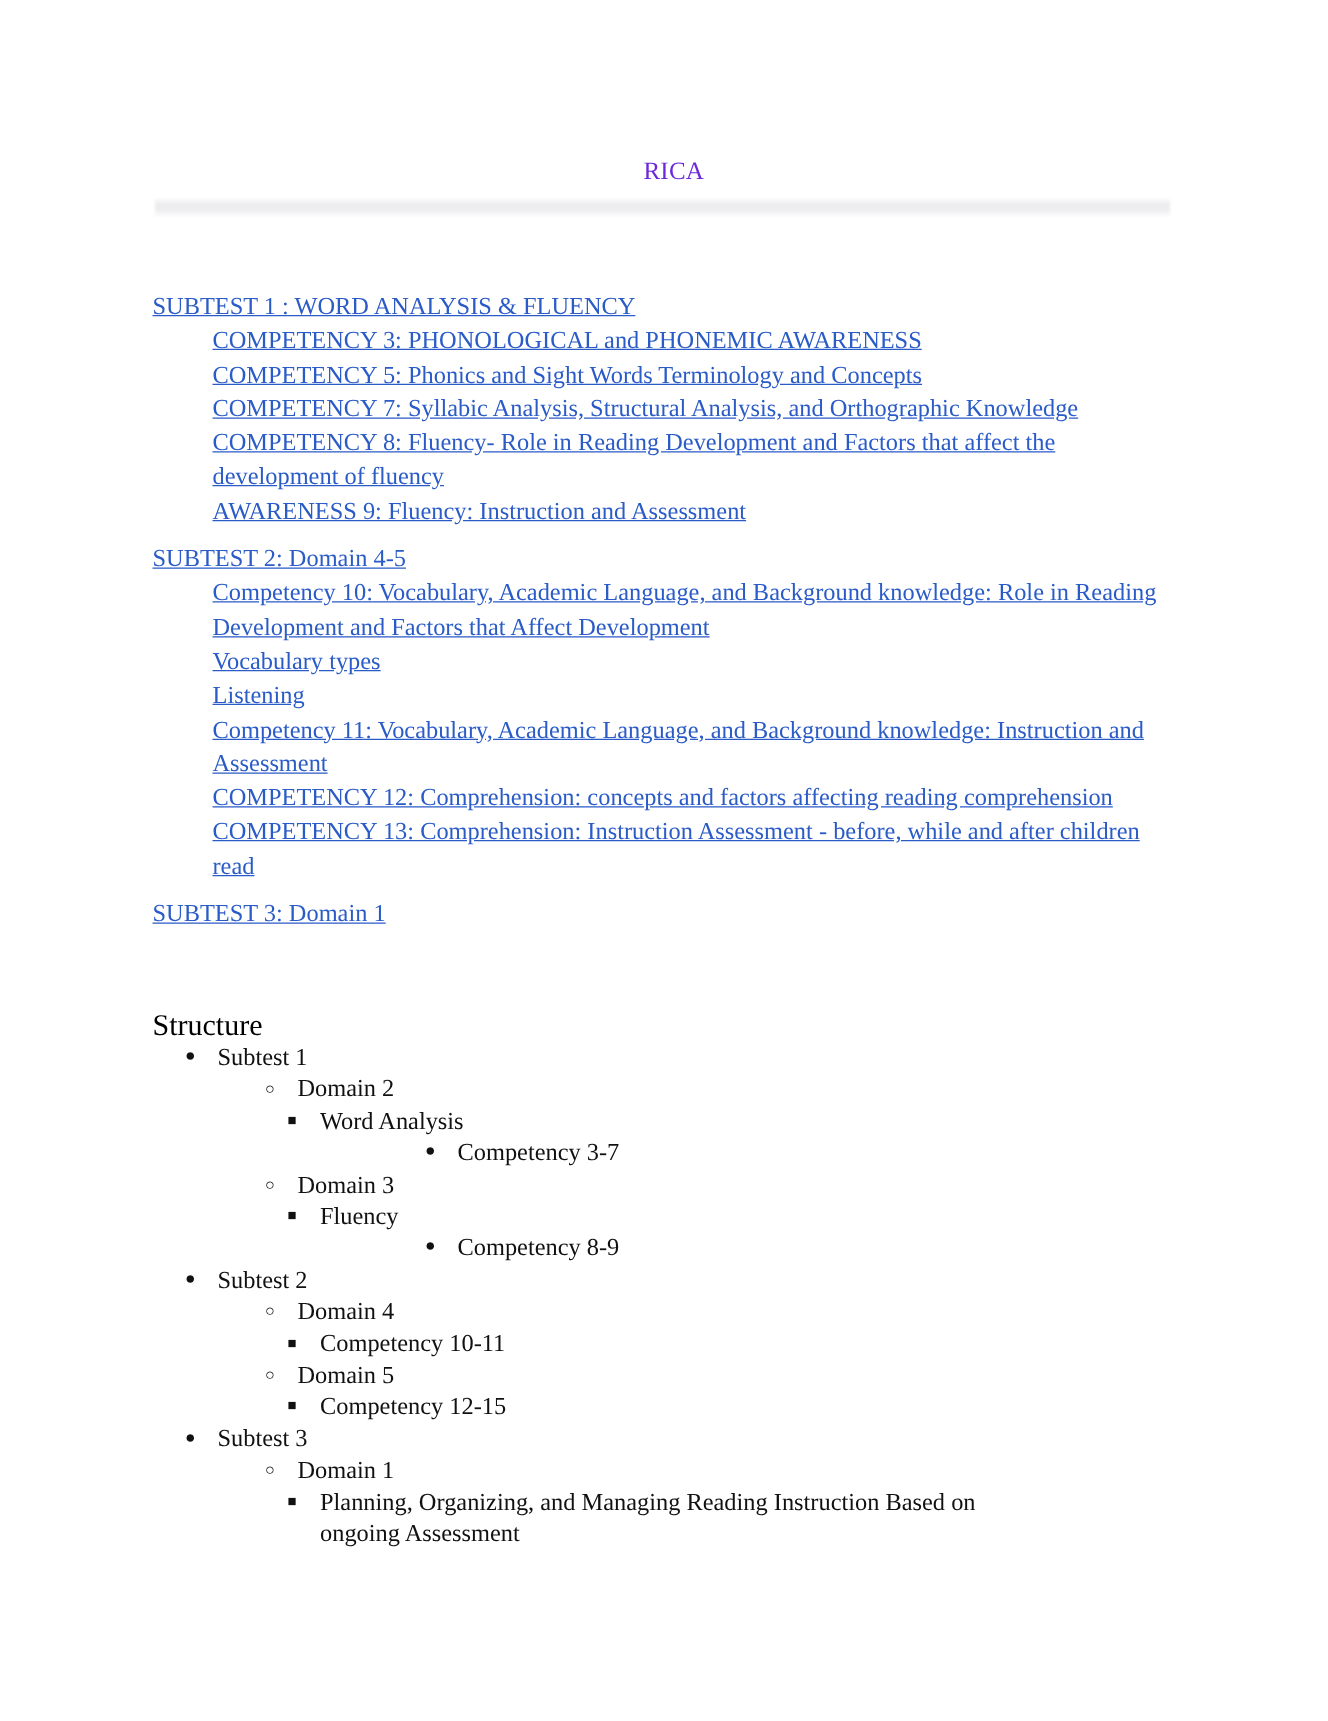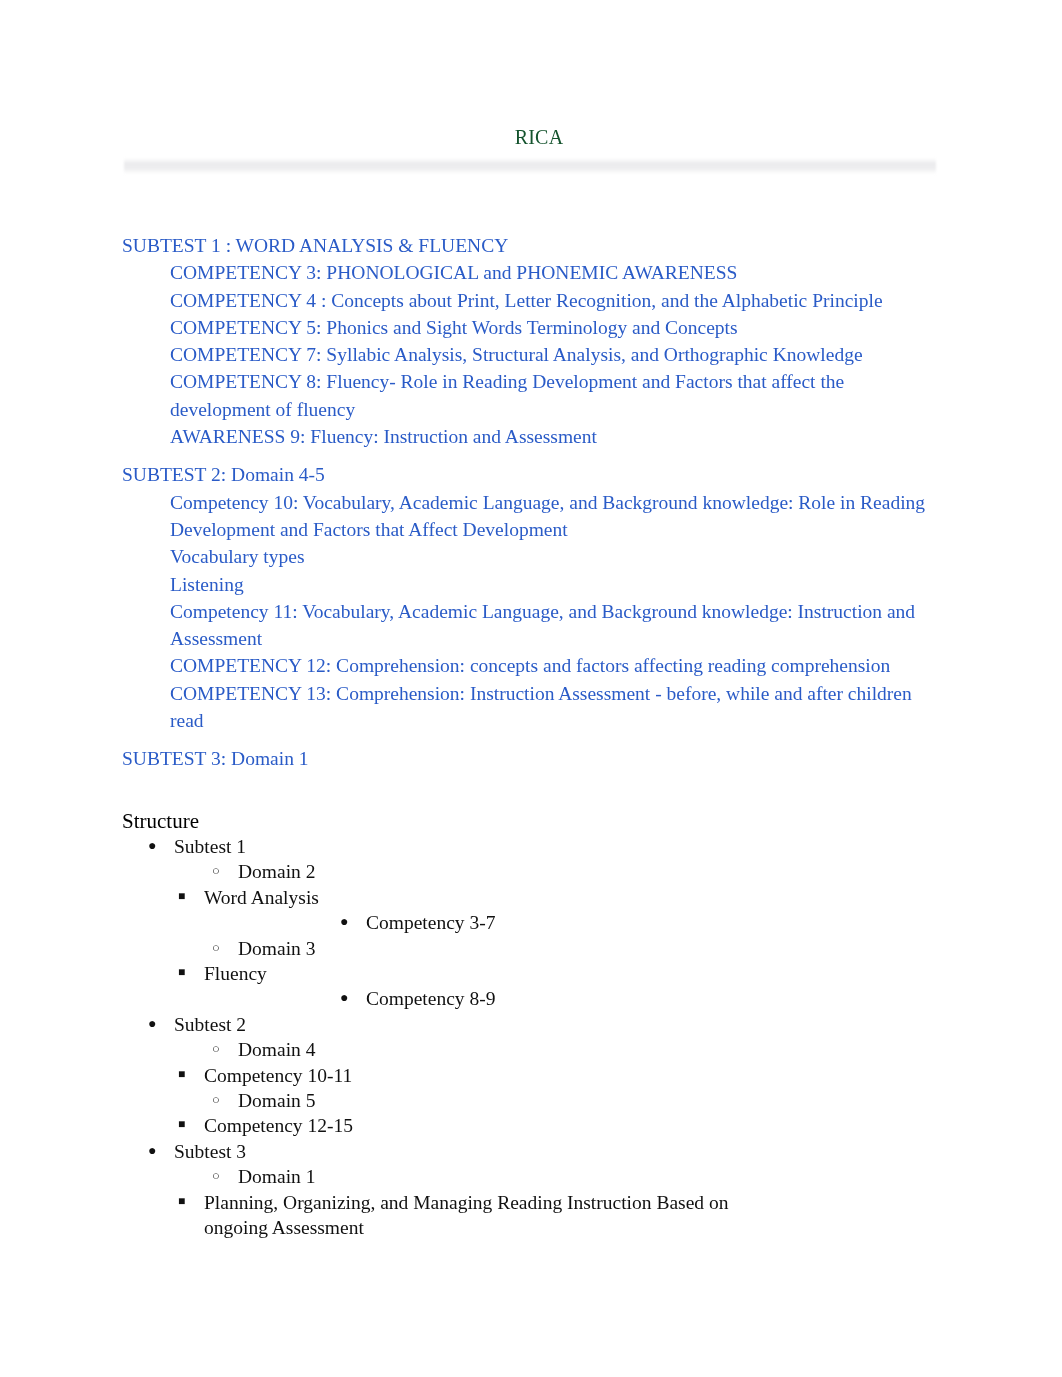--- a/index.html
+++ b/index.html
@@ -27,21 +27,21 @@
 
   
   .doc-title {
     position: absolute;
     left: 16px;
     right: 0;
     top: 124px;
     text-align: center;
     font-size: 20px;
     line-height: 26px;
-    color: #14532d;
+    color: #6d28d9;
     letter-spacing: 0.2px;
   }
 
   
   .title-rule {
     position: absolute;
     left: 124px;
     top: 158px;
     width: 812px;
     height: 16px;
@@ -60,20 +60,21 @@
     top: 232px;
     width: 816px;
   }
 
   .blue-line {
     color: #2a5bc7;
     font-size: 19.5px;
     line-height: 27.3px;
     white-space: normal;
     position: relative;
+    text-decoration: underline;
   }
   
   .blue-line::after {
     content: "";
     position: absolute;
     left: 0;
     right: -14px;
     top: 4px;
     bottom: 0px;
     background: linear-gradient(to right,
@@ -93,21 +94,21 @@
     margin-left: 48px;
   }
 
   .gap-sm { height: 11px; }
 
   
   .structure-head {
     position: absolute;
     left: 122px;
     top: 808px;
-    font-size: 21px;
+    font-size: 24px;
     line-height: 27px;
     color: #000000;
   }
 
   
   .tree {
     position: absolute;
     left: 110px;
     top: 834px;
     width: 816px;
@@ -155,42 +156,41 @@
                 rgba(228,228,230,0.00) 0%,
                 rgba(222,222,226,0.38) 35%,
                 rgba(233,233,236,0.30) 70%,
                 rgba(246,246,248,0.00) 100%);
     filter: blur(3px);
     z-index: -1;
     pointer-events: none;
   }
   .lvl1 { margin-left: 38px; }
   .lvl2 { margin-left: 102px; }
-  .lvl3 { margin-left: 68px; }
+  .lvl3 { margin-left: 120px; }
   .lvl4 { margin-left: 230px; }
 
   .wrap-indent {
     display: inline-block;
     max-width: 560px;
     vertical-align: top;
   }
 </style>
 </head>
 <body>
 
 <div class="page">
 
   <div class="doc-title">RICA</div>
   <div class="title-rule"></div>
 
   <div class="outline">
 
     <div class="blue-line subtest-head">SUBTEST 1 : WORD ANALYSIS &amp; FLUENCY</div>
     <div class="blue-line competency">COMPETENCY 3: PHONOLOGICAL and PHONEMIC AWARENESS</div>
-    <div class="blue-line competency">COMPETENCY 4 : Concepts about Print, Letter Recognition, and the Alphabetic Principle</div>
     <div class="blue-line competency">COMPETENCY 5: Phonics and Sight Words Terminology and Concepts</div>
     <div class="blue-line competency">COMPETENCY 7: Syllabic Analysis, Structural Analysis, and Orthographic Knowledge</div>
     <div class="blue-line competency">COMPETENCY 8: Fluency- Role in Reading Development and Factors that affect the development of fluency</div>
     <div class="blue-line competency">AWARENESS 9: Fluency: Instruction and Assessment</div>
 
     <div class="gap-sm"></div>
 
     <div class="blue-line subtest-head">SUBTEST 2: Domain 4-5</div>
     <div class="blue-line competency">Competency 10: Vocabulary, Academic Language, and Background knowledge: Role in Reading Development and Factors that Affect Development</div>
     <div class="blue-line competency">Vocabulary types</div>

